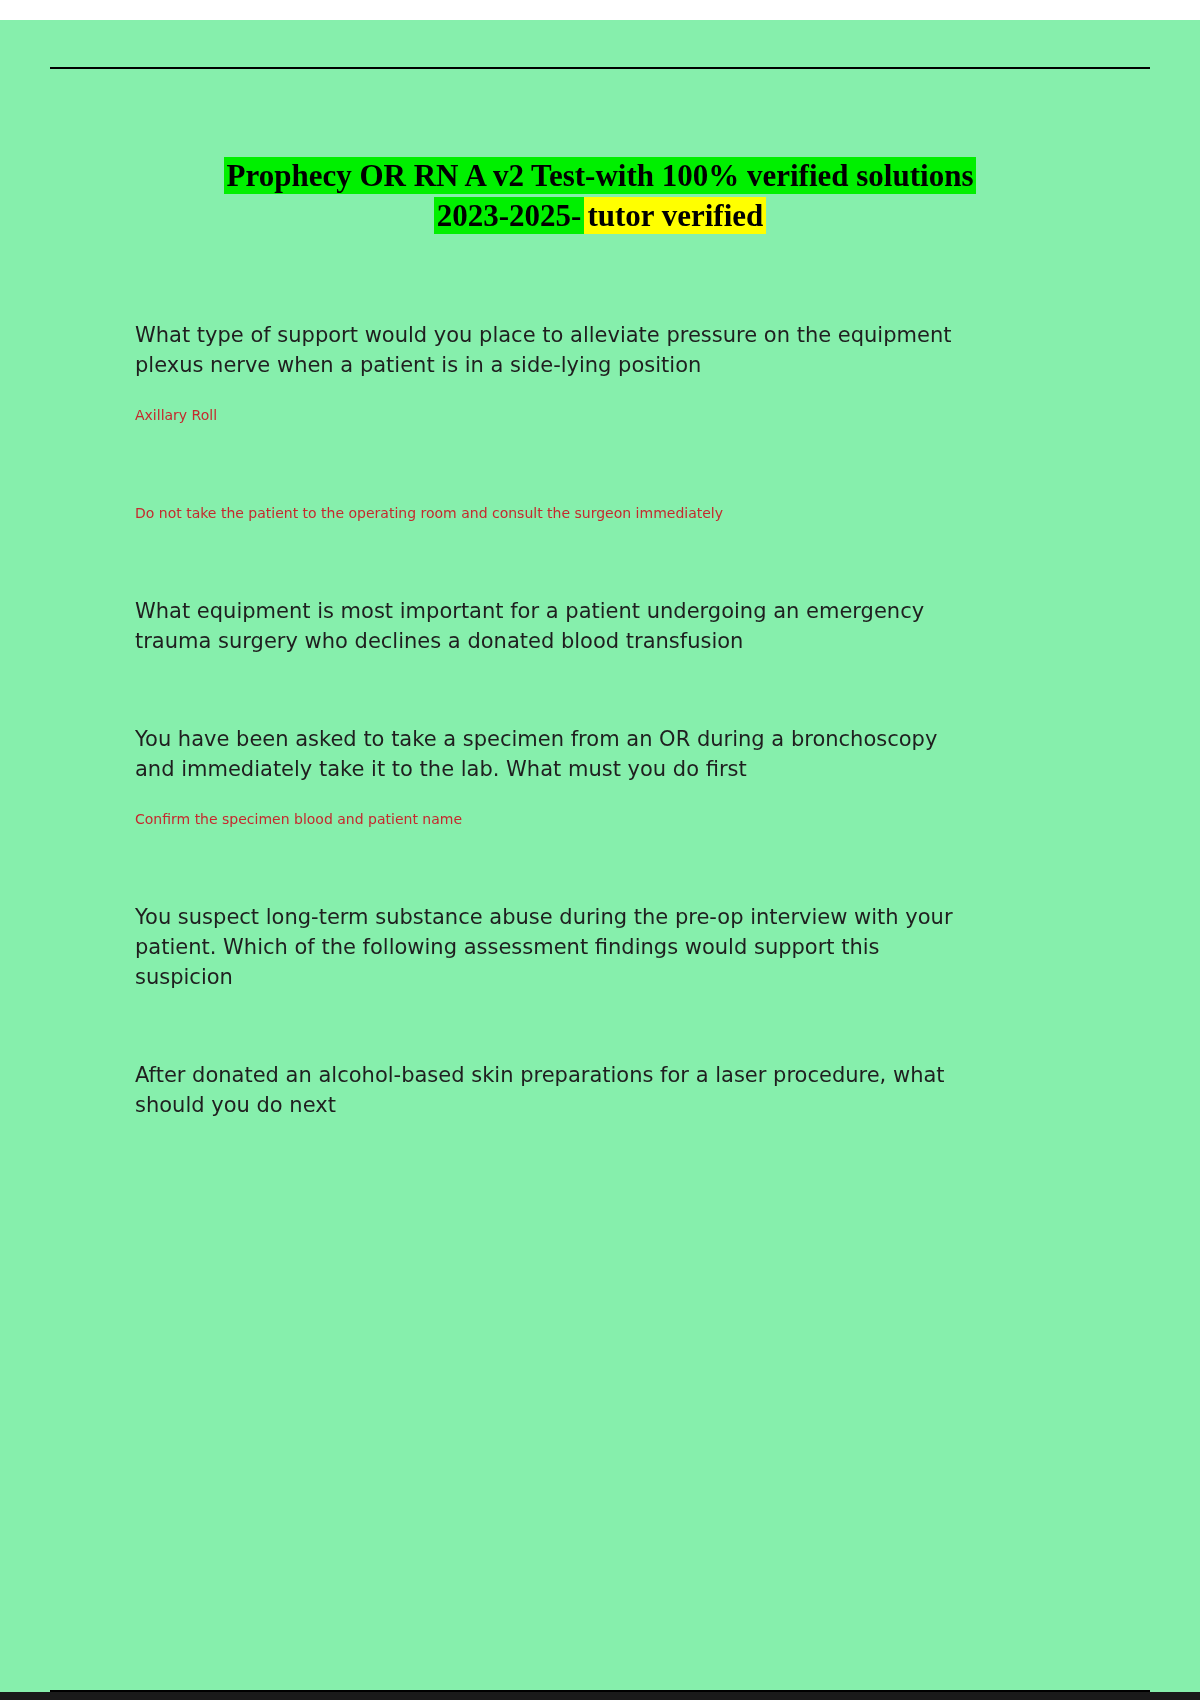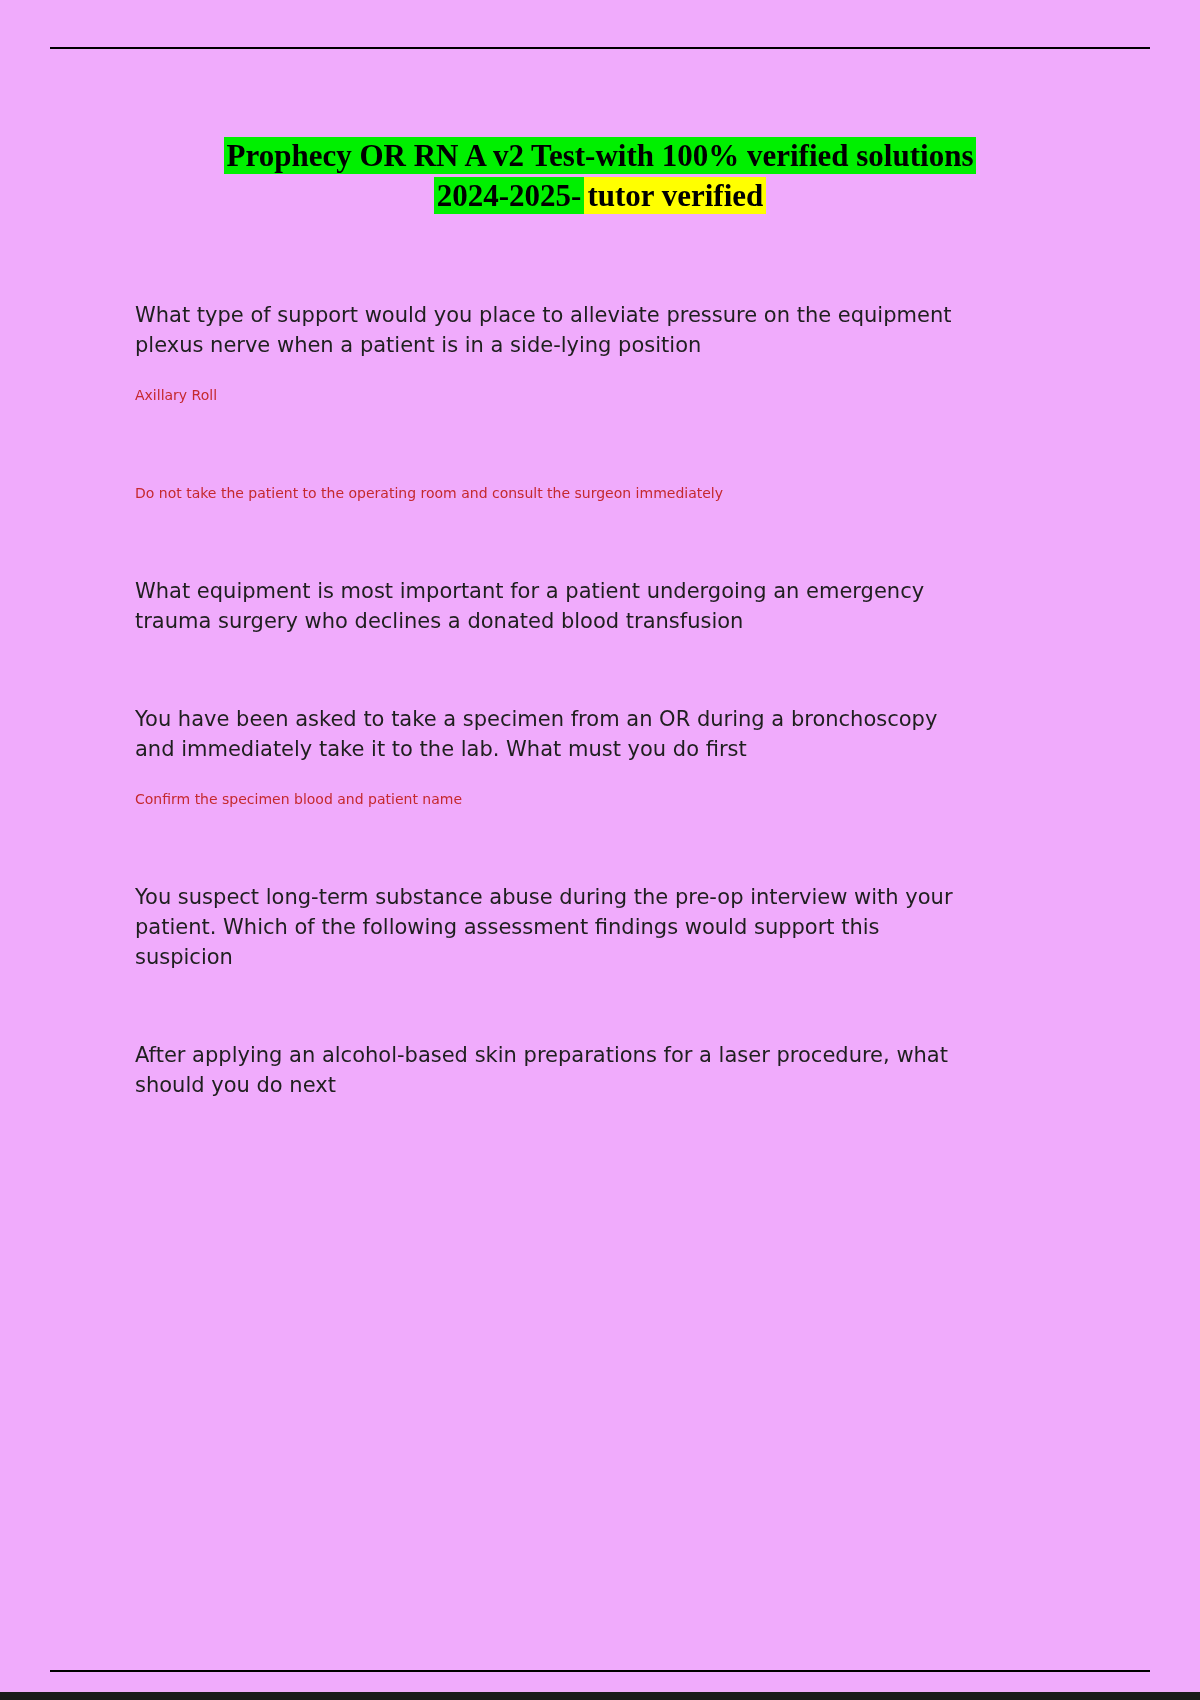--- a/index.html
+++ b/index.html
@@ -7,21 +7,22 @@
   body {
     width: 1200px;
     height: 1700px;
     position: relative;
     overflow: hidden;
     font-family: "DejaVu Sans", "Liberation Sans", sans-serif;
   }
   .page {
     position: absolute;
     inset: 0;
-    background: #f0abfc;
+    background: #86efac;
+    margin-top: 20px;
   }
   .rule {
     position: absolute;
     left: 50px;
     right: 50px;
     border-top: 2px solid #000000;
     height: 0;
   }
   .rule-top { top: 47px; }
   .rule-bottom { top: 1670px; }
@@ -69,21 +70,21 @@
 </style>
 </head>
 <body>
 
 <div class="page">
 
   <div class="rule rule-top"></div>
 
   <div class="title">
     <span class="hl-green">Prophecy OR RN A v2 Test-with 100% verified solutions</span><br>
-    <span class="hl-green">2024-2025-</span><span class="hl-yellow">tutor verified</span>
+    <span class="hl-green">2023-2025-</span><span class="hl-yellow">tutor verified</span>
   </div>
 
   <div class="content">
 
     <div class="qa-block">
       <p class="question">What type of support would you place to alleviate pressure on the equipment plexus nerve when a patient is in a side-lying position</p>
       <p class="answer">Axillary Roll</p>
     </div>
 
     <div class="qa-block">
@@ -97,21 +98,21 @@
     <div class="qa-block">
       <p class="question">You have been asked to take a specimen from an OR during a bronchoscopy and immediately take it to the lab. What must you do first</p>
       <p class="answer">Confirm the specimen blood and patient name</p>
     </div>
 
     <div class="qa-block">
       <p class="question">You suspect long-term substance abuse during the pre-op interview with your patient. Which of the following assessment findings would support this suspicion</p>
     </div>
 
     <div class="qa-block">
-      <p class="question">After applying an alcohol-based skin preparations for a laser procedure, what should you do next</p>
+      <p class="question">After donated an alcohol-based skin preparations for a laser procedure, what should you do next</p>
     </div>
 
   </div>
 
   <div class="rule rule-bottom"></div>
   <div class="bottom-bar"></div>
 
 </div>
 
 </body></html>

